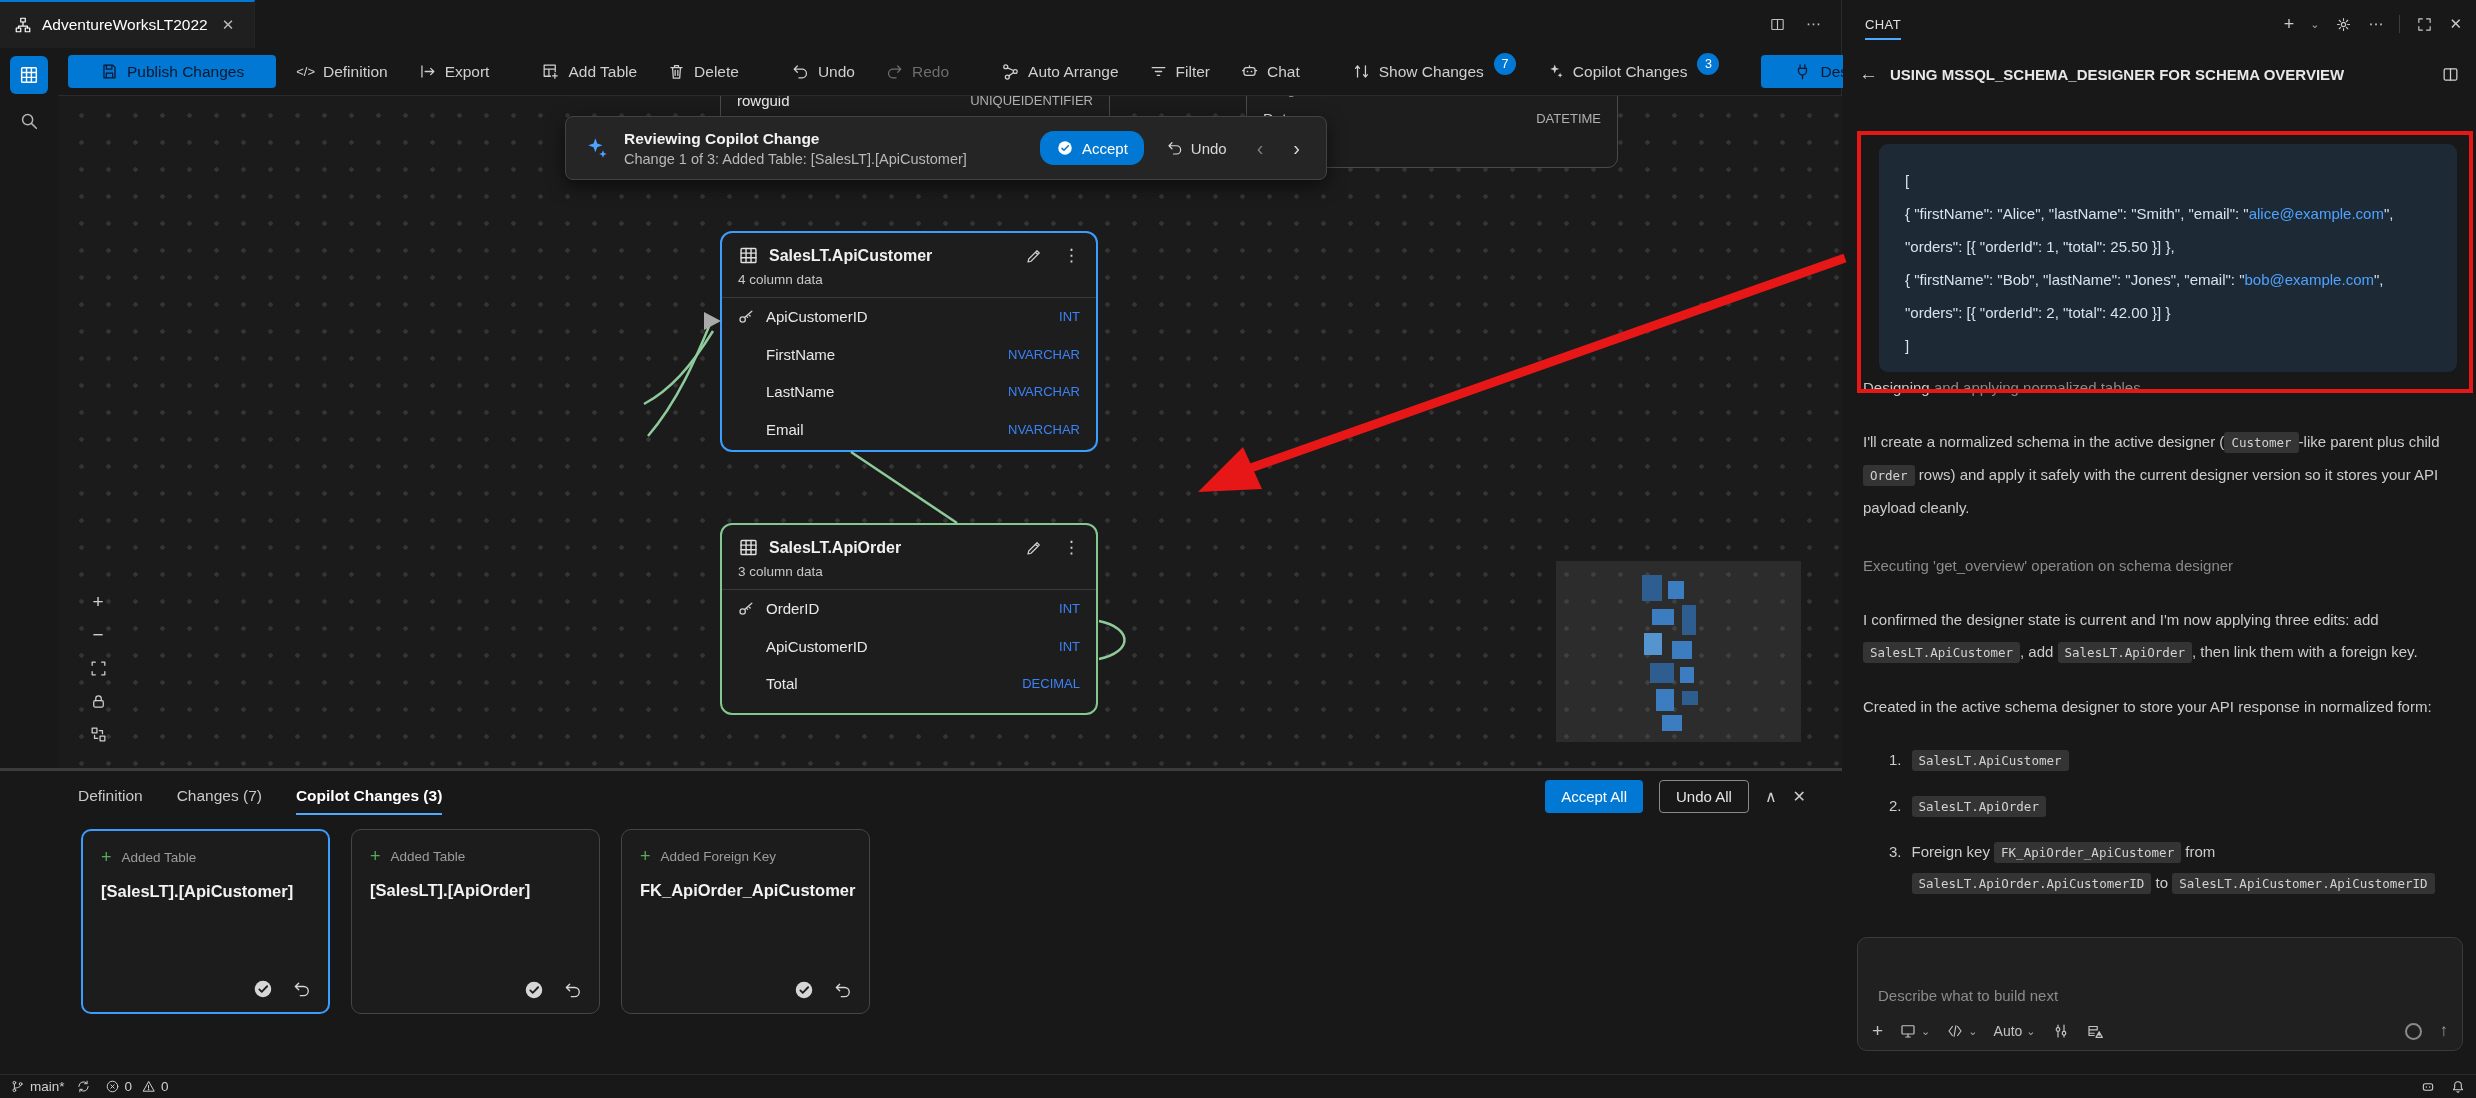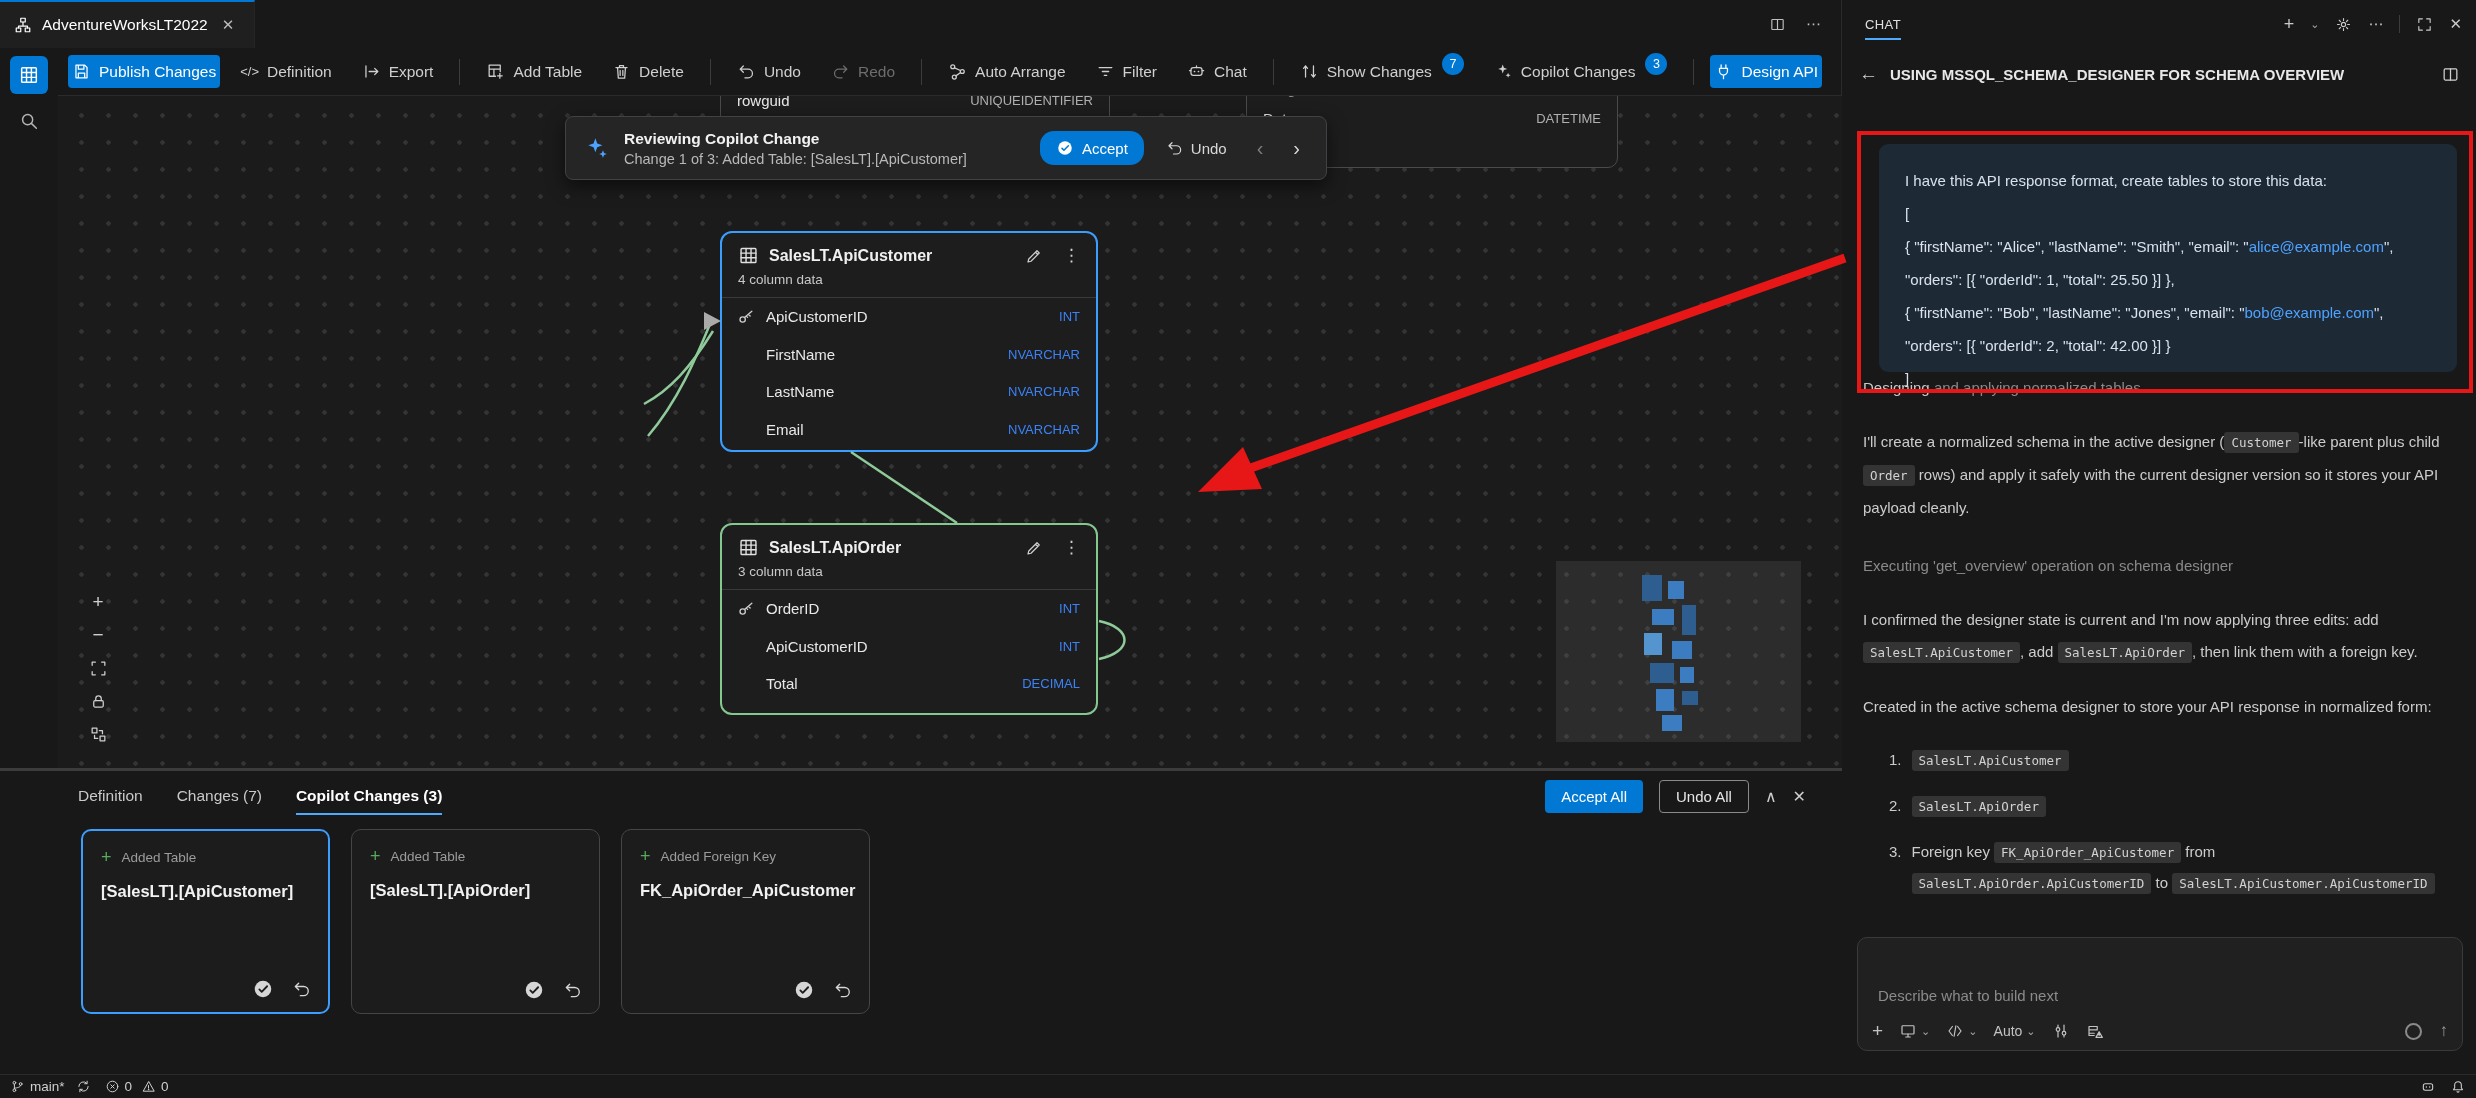--- a/index.html
+++ b/index.html
@@ -26,21 +26,21 @@
   #tabstrip-actions { margin-left:auto; display:flex; align-items:center; gap:20px; padding-right:20px; color:#bfbfbf; }
 
   
   #toolbar {
     position:absolute; left:58px; right:0; top:48px; height:48px;
     display:flex; align-items:center; gap:10px; padding:0 10px;
     border-bottom:1px solid #2b2b2b; background:#181818; font-size:15.5px; color:#cfcfcf; white-space:nowrap;
   }
   .tb-btn { display:flex; align-items:center; gap:8px; padding:7px 10px; border-radius:5px; }
   .tb-btn svg { width:19px; height:19px; }
-  .tb-primary { background:#0078d4; color:#ffffff; padding:7px 4px; border-radius:4px; }
+  .tb-primary { background:#0078d4; color:#0f172a; padding:7px 32px; border-radius:4px; }
   .tb-sep { width:1px; height:26px; background:#3c3c3c; margin:0 6px; }
   .tb-dim { color:#6d6d6d; }
   .badge {
     display:inline-flex; align-items:center; justify-content:center;
     min-width:22px; height:22px; border-radius:11px; background:#0078d4; color:#fff;
     font-size:12.5px; margin-left:2px; transform:translateY(-8px); padding:0 4px;
   }
 
   
   #rail { position:absolute; left:0; top:48px; width:58px; height:720px; background:#181818; }
@@ -566,21 +566,20 @@
     <div id="chat-session">
       <span class="back">←</span>
       <span class="sess-title">USING MSSQL_SCHEMA_DESIGNER FOR SCHEMA OVERVIEW</span>
       <svg class="ic" viewBox="0 0 24 24">
         <rect x="4" y="5" width="16" height="14" rx="1.5"></rect>
           <path d="M12 5v14"></path>
       </svg>
     </div>
 
     <div id="bubble">
-      <div><span>I have this API response format, create tables to store this data:</span></div>
       <div><span>[</span></div>
       <div><span>{ "firstName": "Alice", "lastName": "Smith", "email": "</span><span class="seg-link">alice@example.com</span><span>",</span></div>
       <div><span>"orders": [{ "orderId": 1, "total": 25.50 }] },</span></div>
       <div><span>{ "firstName": "Bob", "lastName": "Jones", "email": "</span><span class="seg-link">bob@example.com</span><span>",</span></div>
       <div><span>"orders": [{ "orderId": 2, "total": 42.00 }] }</span></div>
       <div><span>]</span></div>
     </div>
     <div id="red-rect"></div>
 
     <div id="chat-flow">

